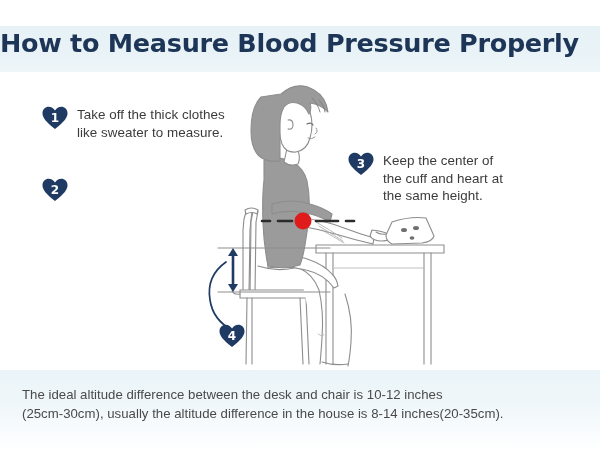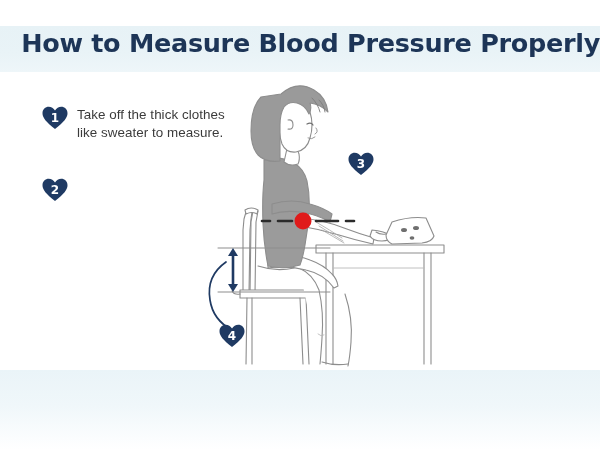--- a/index.html
+++ b/index.html
@@ -35,21 +35,21 @@
     position: absolute;
     left: 0; top: 370px; width: 600px; height: 80px;
     background: linear-gradient(180deg, #eaf4f8 0%, #f0f7fa 45%, #fbfdfe 85%, #ffffff 100%);
   }
 
   
   .title {
     position: absolute;
     left: 0; top: 28px;
     width: 600px;
-    text-align: right;
+    text-align: left;
     font-size: 25.5px;
     font-weight: bold;
     letter-spacing: -0.3px;
     color: #1d3557;
     font-family: "DejaVu Sans", sans-serif;
   }
 
   
   .step {
     position: absolute;
@@ -249,23 +249,28 @@
     </div>
   </div>
 
   <div class="step" id="step3">
     <div class="heart">
       <svg width="26" height="24" viewBox="0 0 26 24" aria-hidden="true">
         <path d="M13 23 C4 16 0.5 11.5 0.5 7.2 C0.5 3.3 3.4 0.8 6.7 0.8 C9.3 0.8 11.6 2.3 13 4.6 C14.4 2.3 16.7 0.8 19.3 0.8 C22.6 0.8 25.5 3.3 25.5 7.2 C25.5 11.5 22 16 13 23 Z" fill="#1f3a63"></path>
       </svg>
       <span class="num">3</span>
     </div>
+    <div class="step-text">Keep the center of
+the cuff and heart at
+the same height.</div>
   </div>
 
   <div id="heart4">
     <svg width="26" height="24" viewBox="0 0 26 24" aria-hidden="true">
       <path d="M13 23 C4 16 0.5 11.5 0.5 7.2 C0.5 3.3 3.4 0.8 6.7 0.8 C9.3 0.8 11.6 2.3 13 4.6 C14.4 2.3 16.7 0.8 19.3 0.8 C22.6 0.8 25.5 3.3 25.5 7.2 C25.5 11.5 22 16 13 23 Z" fill="#1f3a63"></path>
     </svg>
     <span class="num">4</span>
   </div>
 
+  <div class="caption">The ideal altitude difference between the desk and chair is 10-12 inches
+(25cm-30cm), usually the altitude difference in the house is 8-14 inches(20-35cm).</div>
 
 </div>
 
 </body></html>

